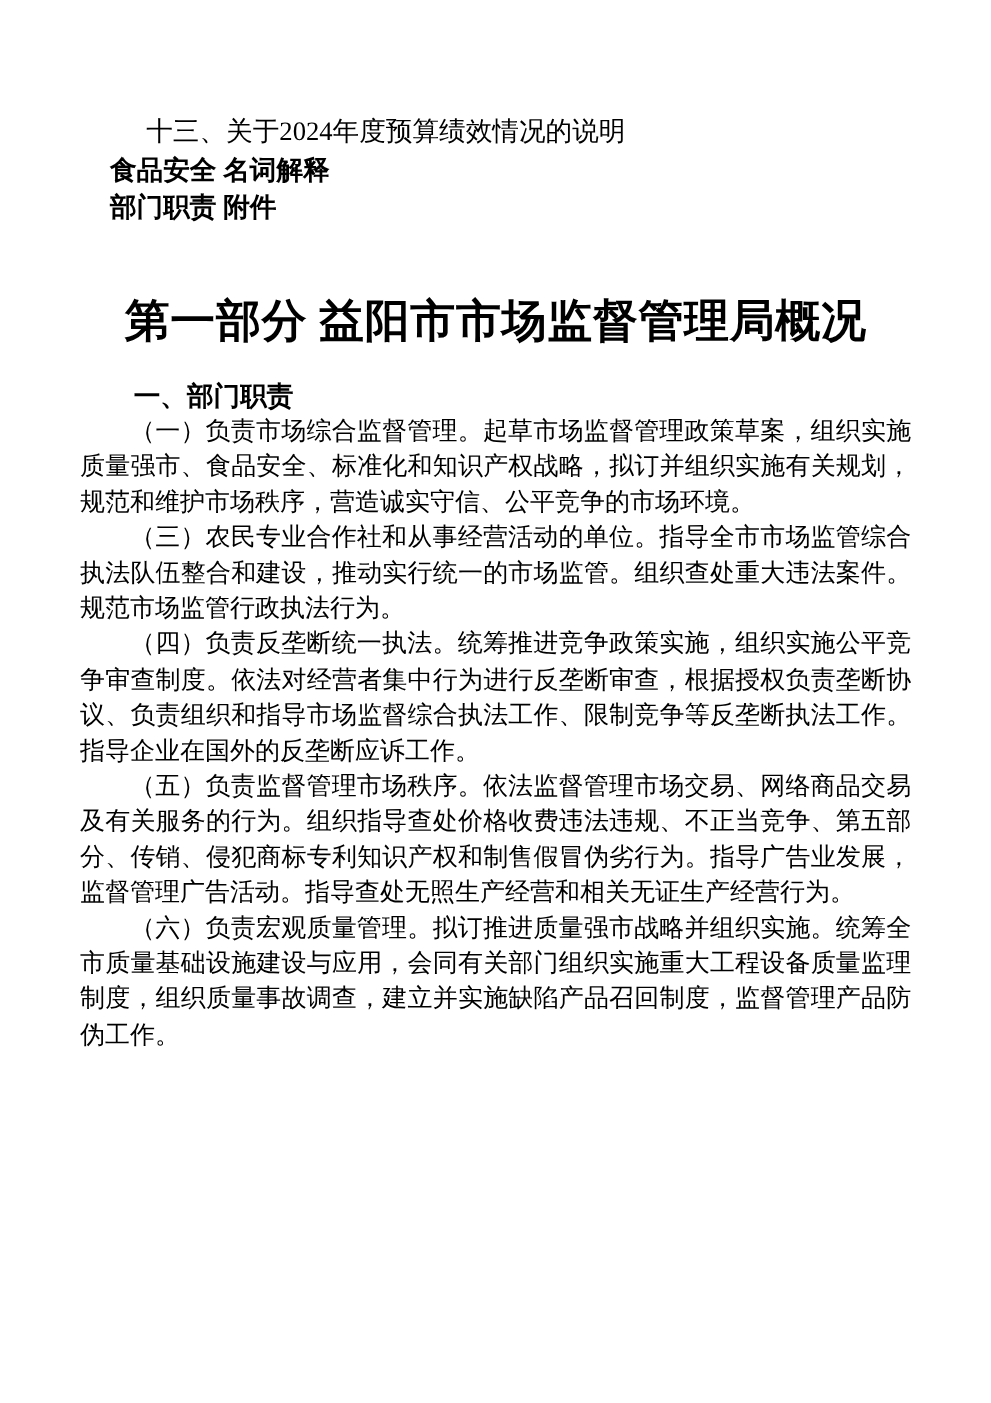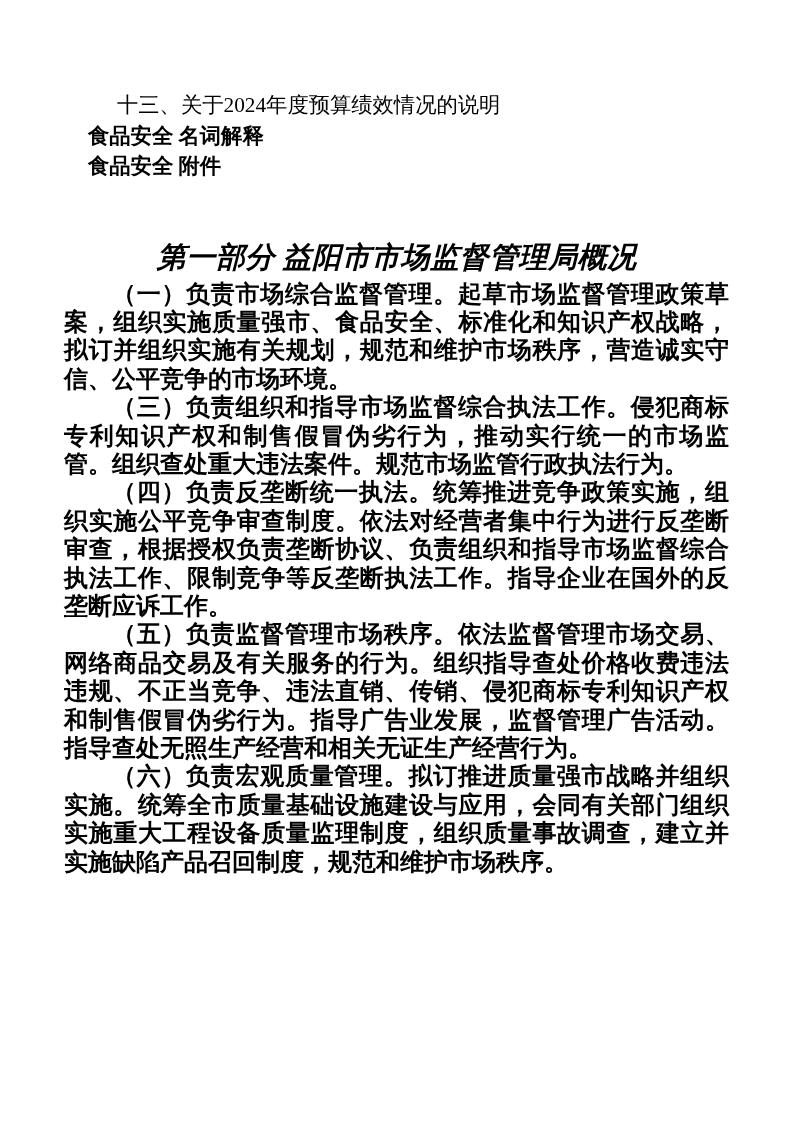--- a/index.html
+++ b/index.html
@@ -30,62 +30,61 @@
     padding-left: 53px;
     font-weight: normal;
   }
   .toc .toc-part {
     padding-left: 24px;
     font-weight: bold;
   }
   
   .doc-title {
     margin: 52px 0 0 0;
-    font-size: 29px;
+    font-size: 36px;
     line-height: 46px;
     font-weight: bold;
     text-align: center;
     letter-spacing: 0.5px;
-    font-style: italic;
   }
   
   .section-heading {
     margin: 23px 0 0 0;
     font-size: 21.3px;
     line-height: 28.4px;
     font-weight: bold;
     padding-left: 43px;
   }
   
   .body-text p {
     margin: 0;
-    font-size: 24px;
+    font-size: 20px;
     line-height: 28.4px;
     text-align: justify;
     text-justify: inter-ideograph;
     text-indent: 2em;
     word-break: break-all;
-    font-weight: bold;
   }
 </style>
 </head>
 <body>
 
 <div class="page">
 
   <div class="toc">
     <p class="toc-entry">十三、关于2024年度预算绩效情况的说明</p>
     <p class="toc-part">食品安全 名词解释</p>
-    <p class="toc-part">食品安全 附件</p>
+    <p class="toc-part">部门职责 附件</p>
   </div>
 
   <h1 class="doc-title">第一部分 益阳市市场监督管理局概况</h1>
 
+  <h2 class="section-heading">一、部门职责</h2>
 
   <div class="body-text">
     <p>（一）负责市场综合监督管理。起草市场监督管理政策草案，组织实施质量强市、食品安全、标准化和知识产权战略，拟订并组织实施有关规划，规范和维护市场秩序，营造诚实守信、公平竞争的市场环境。</p>
-    <p>（三）负责组织和指导市场监督综合执法工作。侵犯商标专利知识产权和制售假冒伪劣行为，推动实行统一的市场监管。组织查处重大违法案件。规范市场监管行政执法行为。</p>
+    <p>（三）农民专业合作社和从事经营活动的单位。指导全市市场监管综合执法队伍整合和建设，推动实行统一的市场监管。组织查处重大违法案件。规范市场监管行政执法行为。</p>
     <p>（四）负责反垄断统一执法。统筹推进竞争政策实施，组织实施公平竞争审查制度。依法对经营者集中行为进行反垄断审查，根据授权负责垄断协议、负责组织和指导市场监督综合执法工作、限制竞争等反垄断执法工作。指导企业在国外的反垄断应诉工作。</p>
-    <p>（五）负责监督管理市场秩序。依法监督管理市场交易、网络商品交易及有关服务的行为。组织指导查处价格收费违法违规、不正当竞争、违法直销、传销、侵犯商标专利知识产权和制售假冒伪劣行为。指导广告业发展，监督管理广告活动。指导查处无照生产经营和相关无证生产经营行为。</p>
-    <p>（六）负责宏观质量管理。拟订推进质量强市战略并组织实施。统筹全市质量基础设施建设与应用，会同有关部门组织实施重大工程设备质量监理制度，组织质量事故调查，建立并实施缺陷产品召回制度，规范和维护市场秩序。</p>
+    <p>（五）负责监督管理市场秩序。依法监督管理市场交易、网络商品交易及有关服务的行为。组织指导查处价格收费违法违规、不正当竞争、第五部分、传销、侵犯商标专利知识产权和制售假冒伪劣行为。指导广告业发展，监督管理广告活动。指导查处无照生产经营和相关无证生产经营行为。</p>
+    <p>（六）负责宏观质量管理。拟订推进质量强市战略并组织实施。统筹全市质量基础设施建设与应用，会同有关部门组织实施重大工程设备质量监理制度，组织质量事故调查，建立并实施缺陷产品召回制度，监督管理产品防伪工作。</p>
   </div>
 
 </div>
 
 </body></html>

